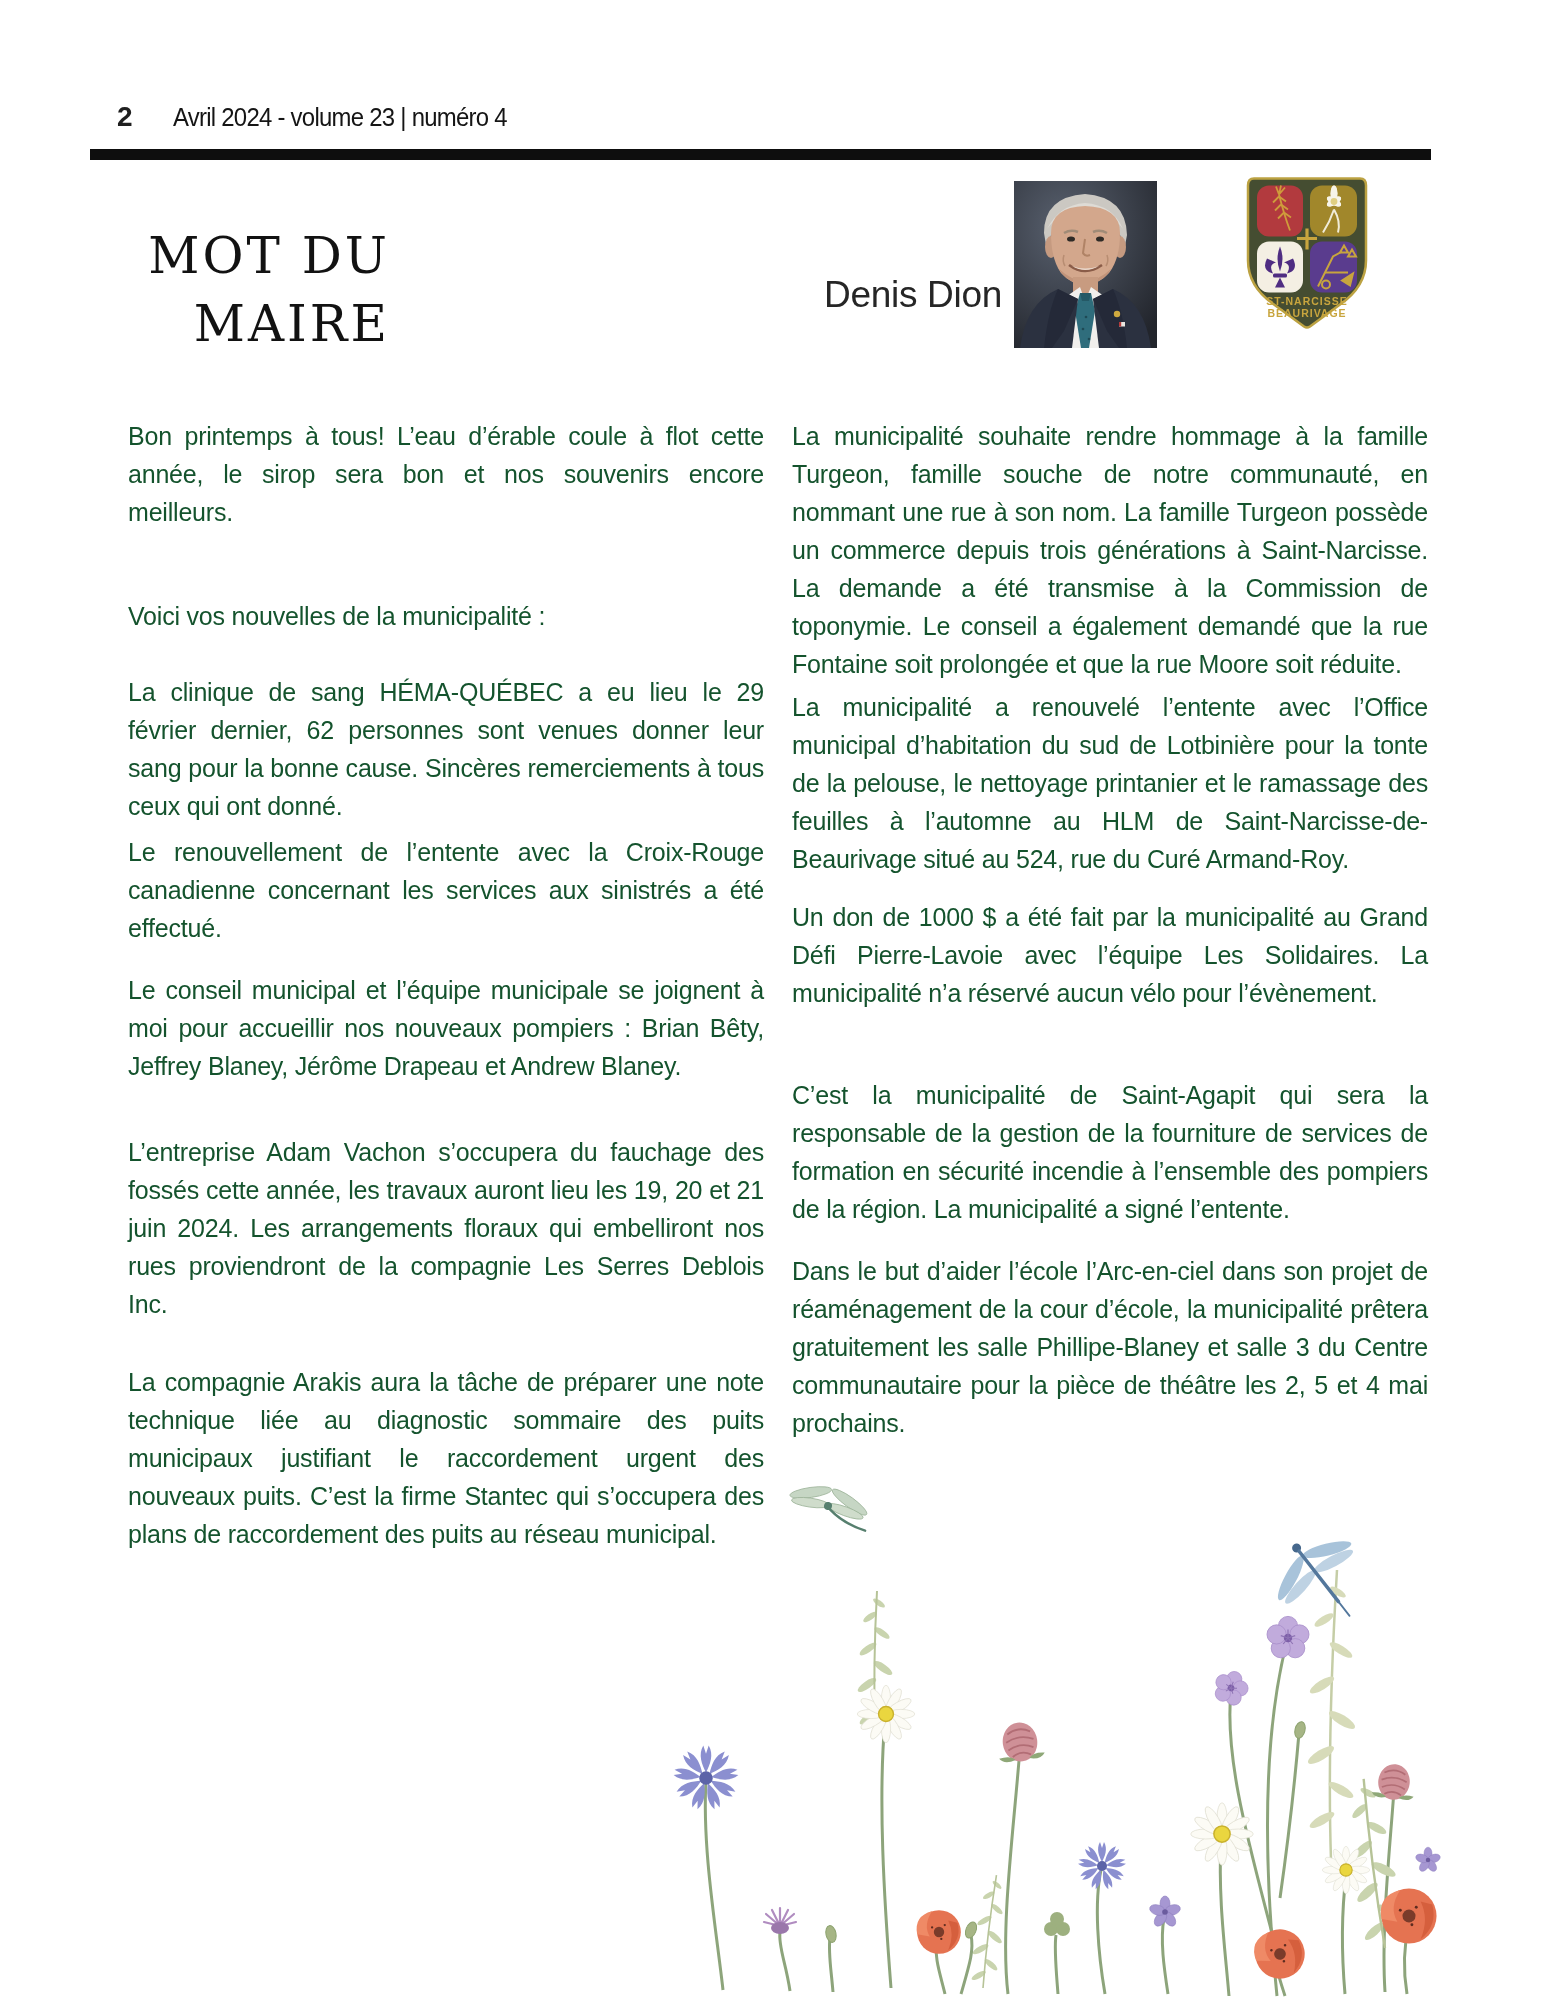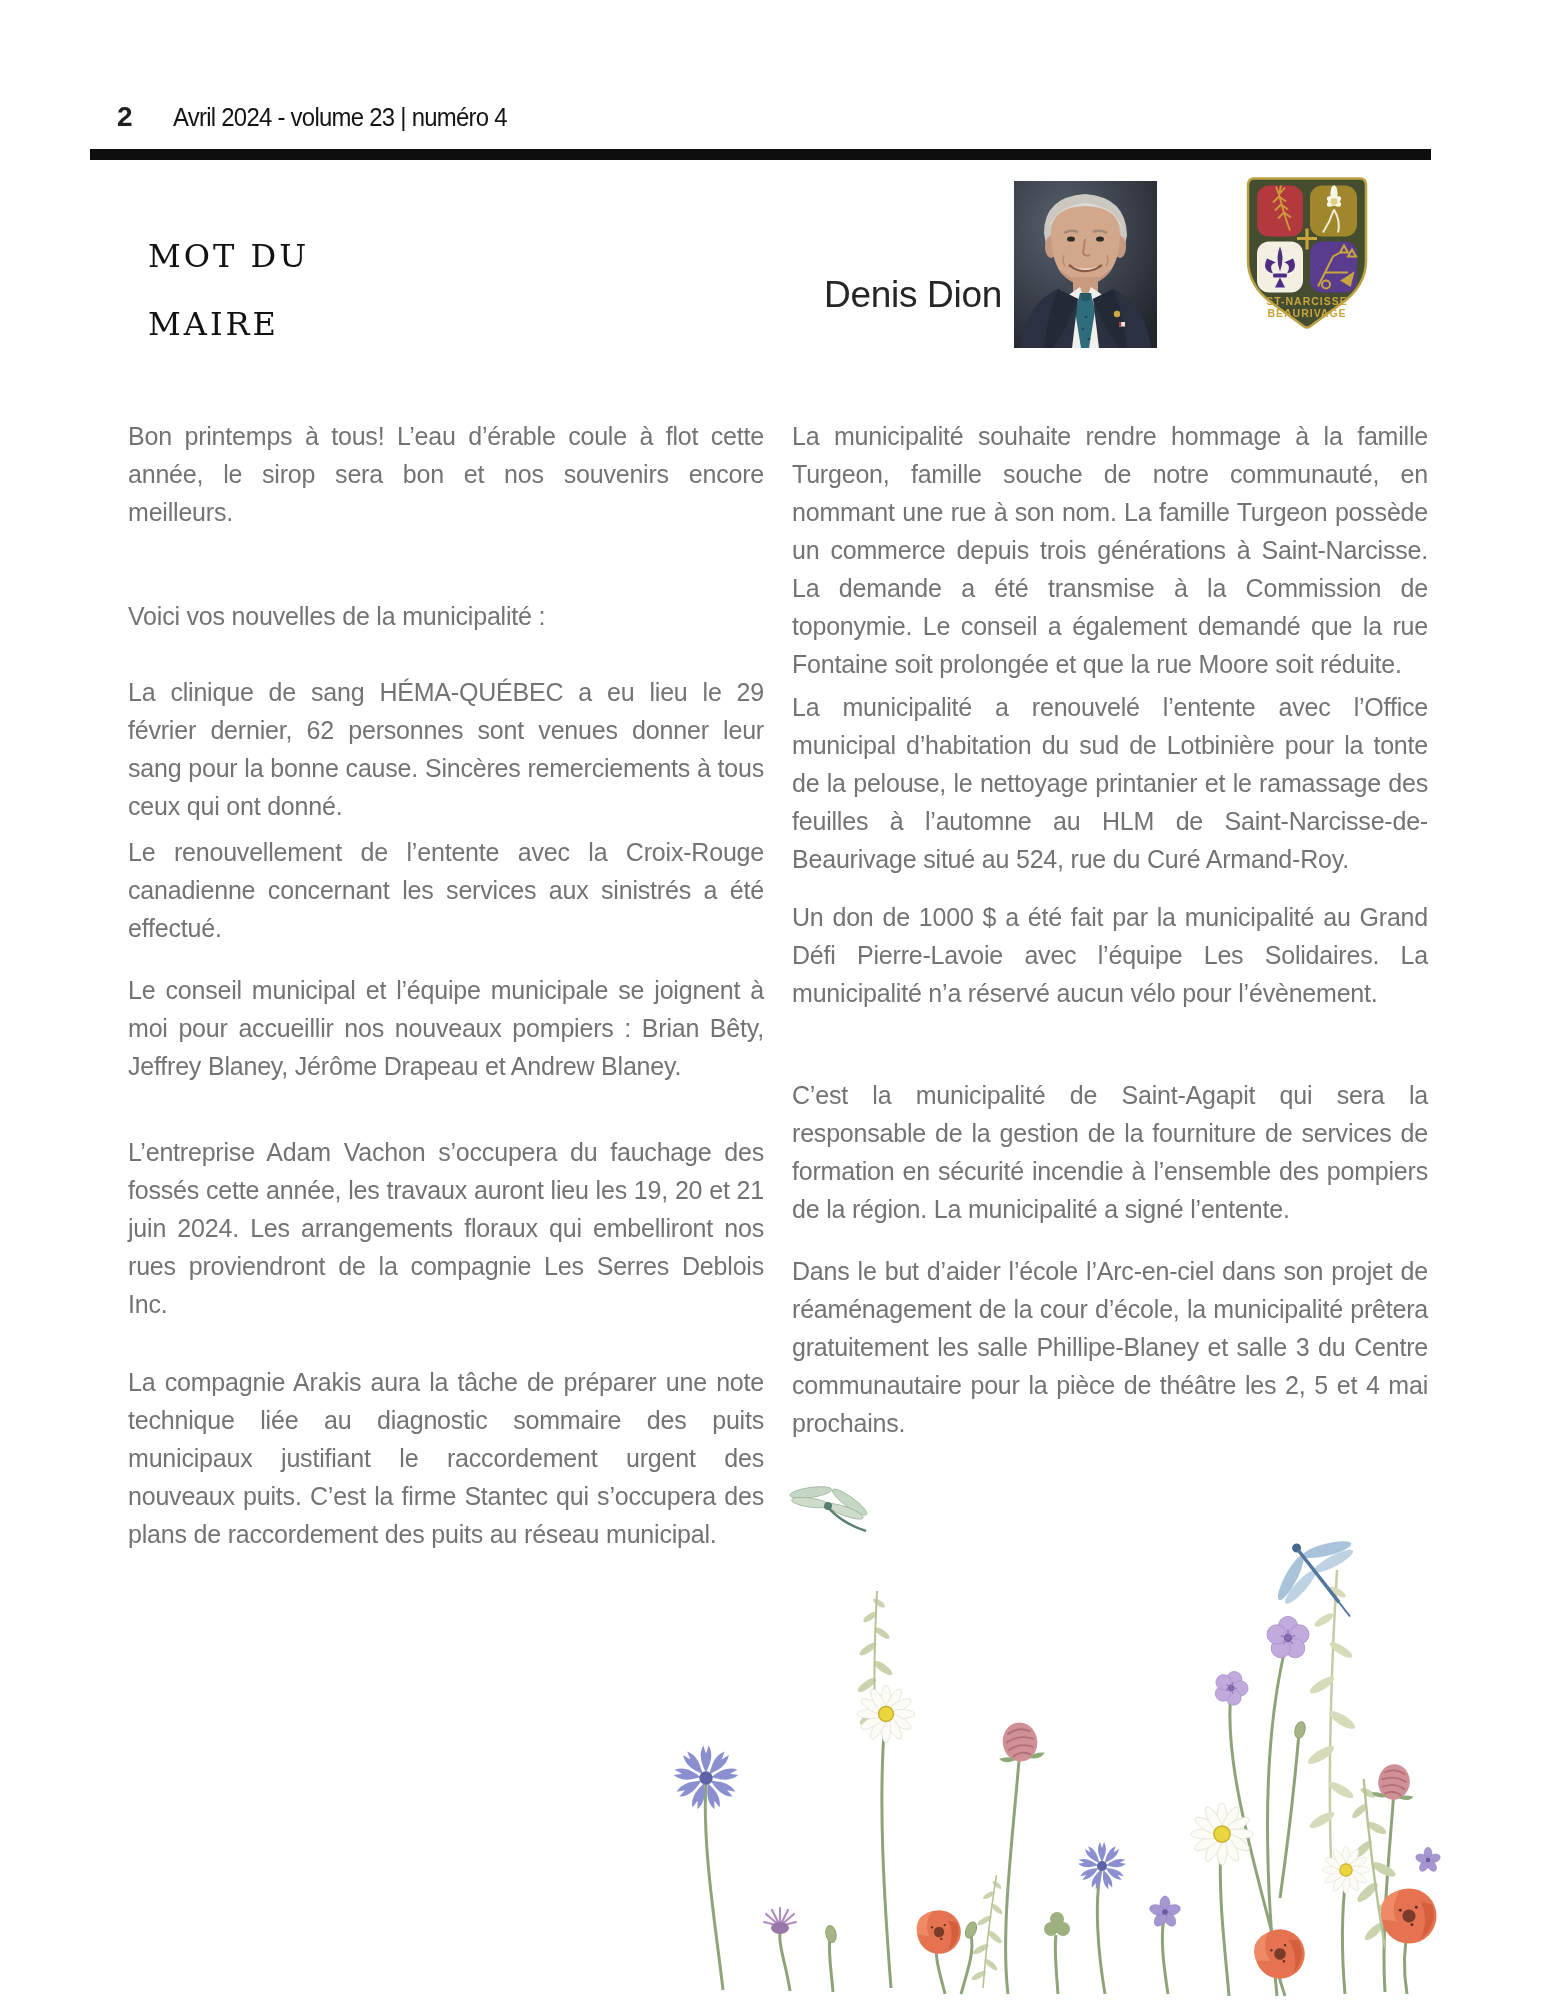--- a/index.html
+++ b/index.html
@@ -6,30 +6,30 @@
   .page{
     position:relative;width:1545px;height:2000px;background:#ffffff;overflow:hidden;
     font-family:"Liberation Sans",sans-serif;color:#1f1f1f;
   }
   
   .pagenum{position:absolute;left:117px;top:101px;font-size:28px;font-weight:700;letter-spacing:-0.5px;}
   .issue{position:absolute;left:173px;top:102px;font-size:26px;letter-spacing:-0.8px;transform:scaleX(.92);transform-origin:left top;white-space:nowrap;color:#151515;}
   .rule{position:absolute;left:90px;top:149px;width:1341px;height:11px;background:#0e0e0e;}
   
   .title{
-    position:absolute;left:148px;top:222px;width:242px;margin:0;text-align:left;
-    font-family:"DejaVu Serif",serif;font-weight:500;font-size:32px;line-height:68px;
+    position:absolute;left:148px;top:222px;width:242px;margin:0;text-align:right;
+    font-family:"DejaVu Serif",serif;font-weight:500;font-size:50px;line-height:68px;
     letter-spacing:3px;color:#121212;
   }
   .title span{display:block;}
   .byline{position:absolute;left:790px;top:274px;width:212px;text-align:right;font-size:37px;color:#262626;letter-spacing:-0.3px;}
   .photo{position:absolute;left:1014px;top:181px;width:143px;height:167px;}
   .crest{position:absolute;left:1246px;top:176px;width:122px;height:161px;}
   
-  .col{position:absolute;top:417px;width:636px;font-size:25px;line-height:38px;text-align:justify;color:#737373;letter-spacing:-0.2px;}
+  .col{position:absolute;top:417px;width:636px;font-size:25px;line-height:38px;text-align:justify;color:#14532d;letter-spacing:-0.2px;}
   .col p{margin:0 0 38px;}
   .col-left{left:128px;}
   .col-right{left:792px;}
   .col-left p:nth-of-type(1){margin-bottom:66px;}
   .col-left p:nth-of-type(2){margin-bottom:38px;}
   .col-left p:nth-of-type(3){margin-bottom:8px;}
   .col-left p:nth-of-type(4){margin-bottom:24px;}
   .col-left p:nth-of-type(5){margin-bottom:48px;}
   .col-left p:nth-of-type(6){margin-bottom:40px;}
   .col-left p:nth-of-type(7){margin-bottom:20px;}

